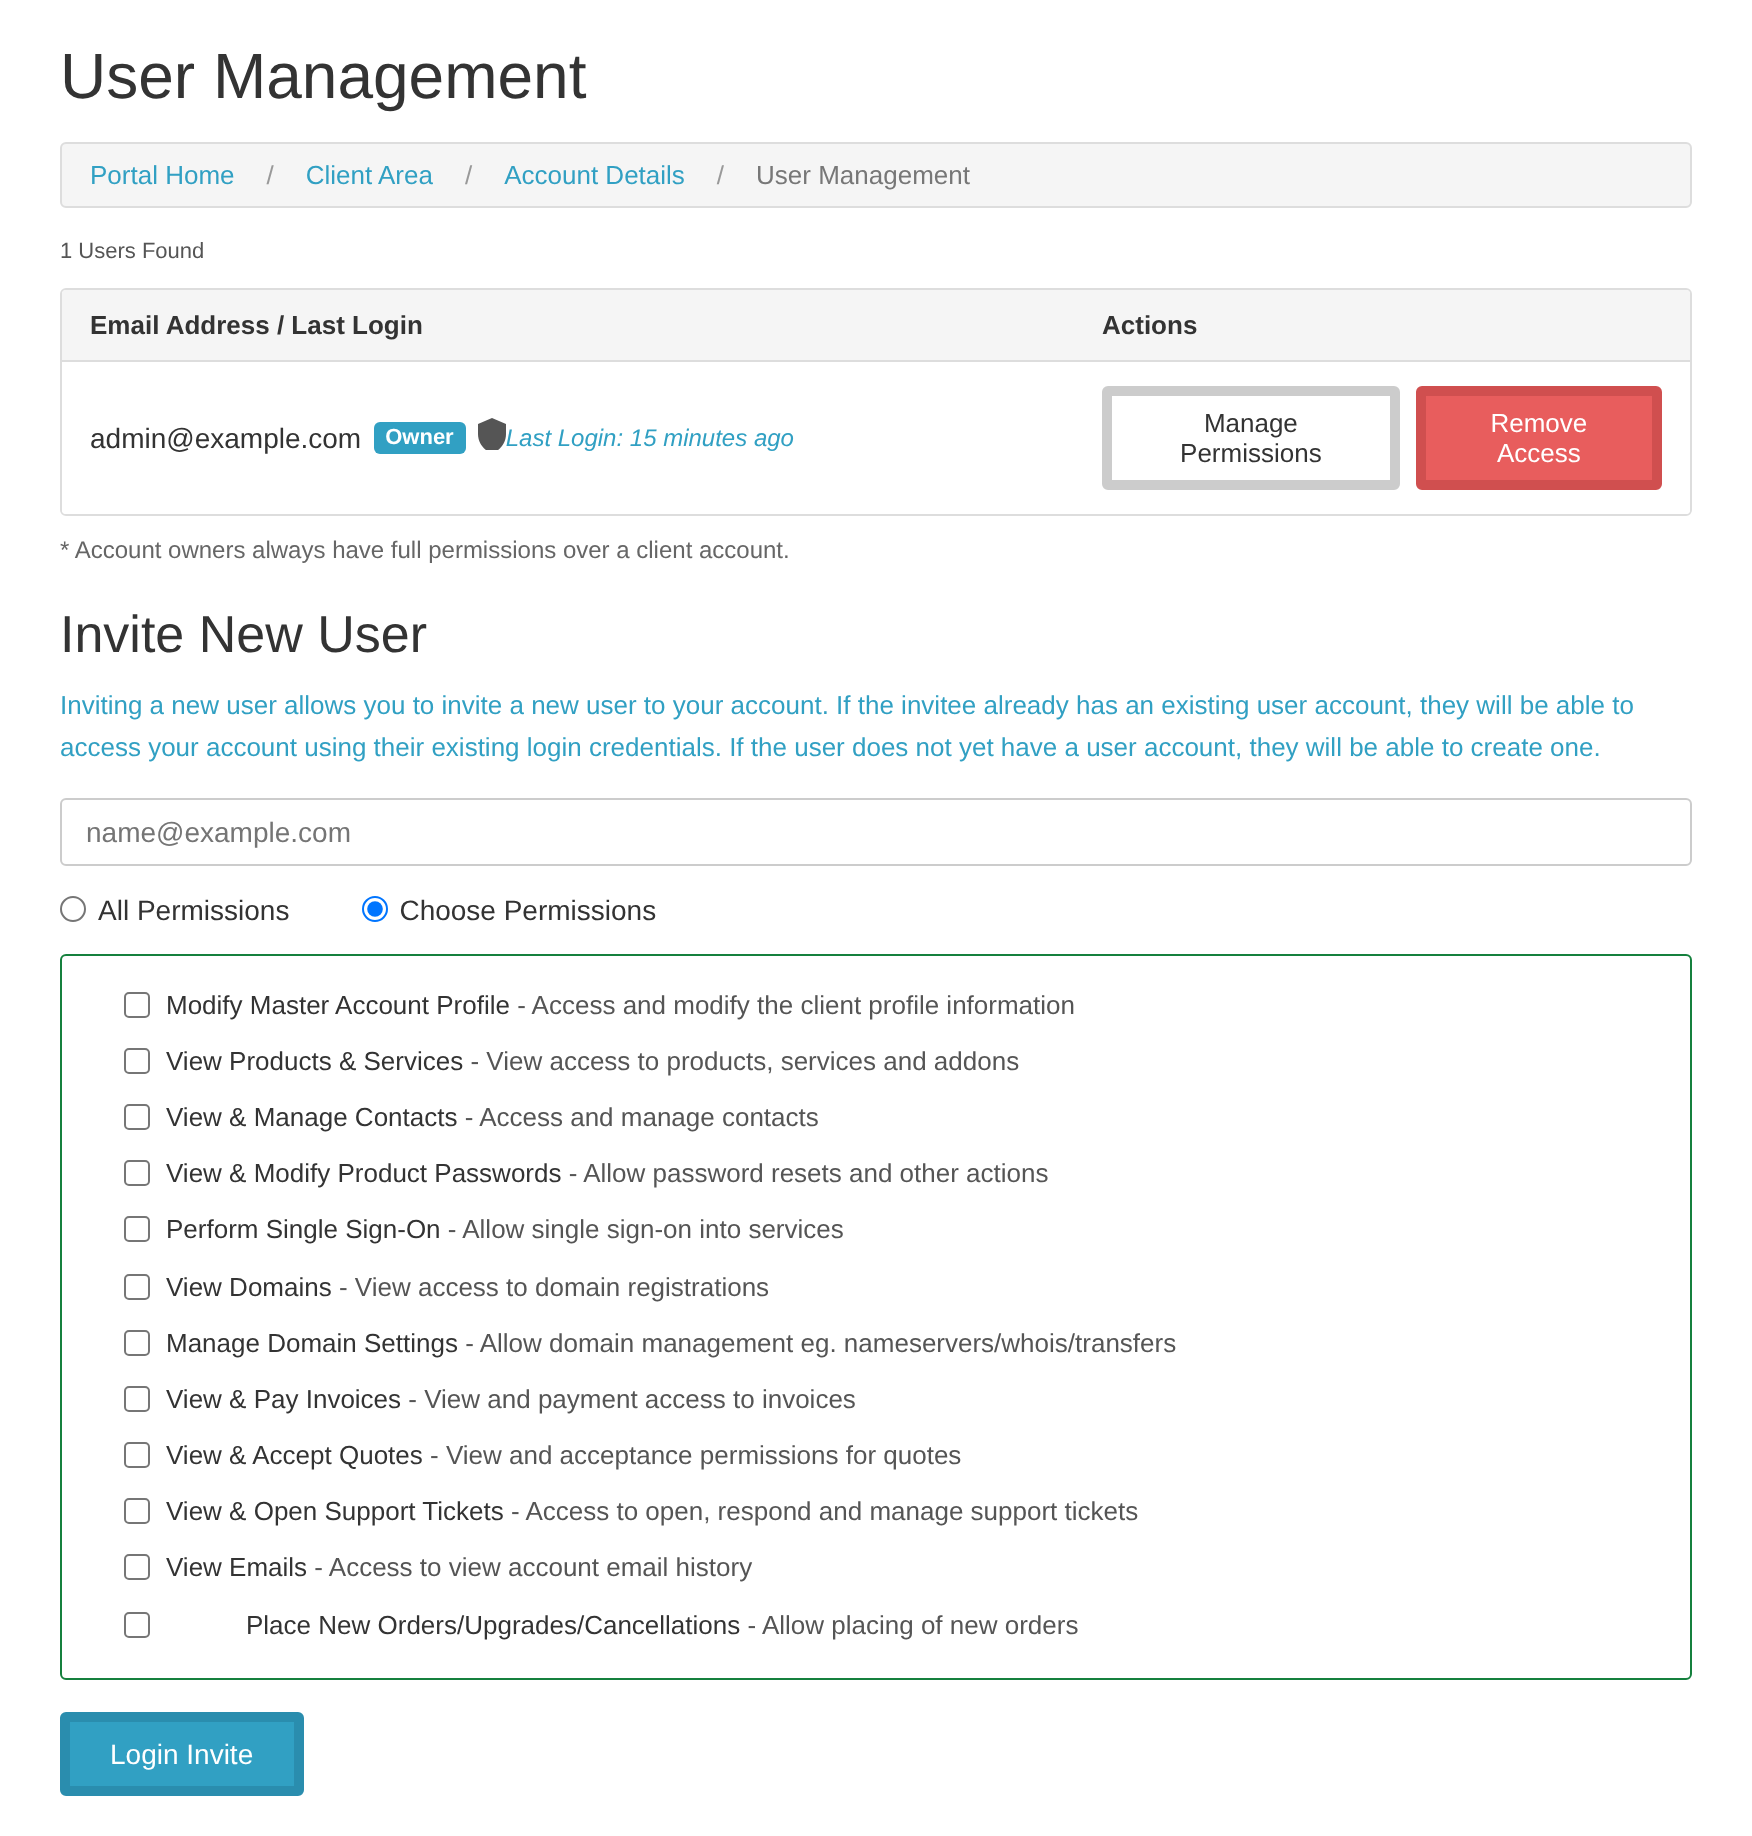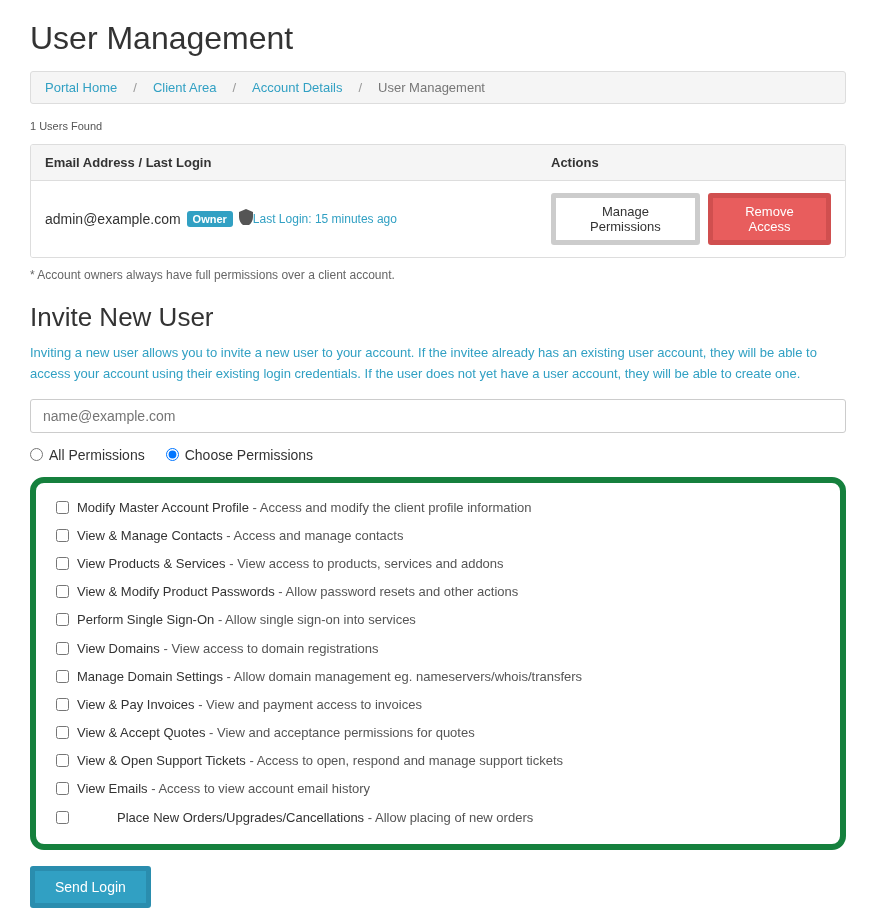--- a/index.html
+++ b/index.html
@@ -94,20 +94,21 @@
       font-weight: bold;
     }
     .shield-icon {
       color: #555;
       font-size: 16px;
     }
     .last-login {
       font-size: 12px;
       color: #31a0c3;
       margin-top: 3px;
+      font-style: italic;
     }
     .btn {
       padding: 6px 14px;
       border-radius: 3px;
       font-size: 13px;
       cursor: pointer;
       border: 5px solid #4d7c0f;
     }
     .btn-default {
       background: #fff;
@@ -144,35 +145,35 @@
       border: 1px solid #ccc;
       border-radius: 3px;
       font-size: 14px;
       color: #999;
       margin-bottom: 14px;
       outline: none;
     }
     .permissions-radios {
       display: flex;
       align-items: center;
-      gap: 21px;
+      gap: 36px;
       margin-bottom: 14px;
       font-size: 14px;
     }
     .radio-option {
       display: flex;
       align-items: center;
       gap: 6px;
       cursor: pointer;
     }
     .radio-option input[type="radio"] { cursor: pointer; }
     .permissions-box {
-      border: 6px solid #15803d;
-      border-radius: 14px;
-      padding: 16px 20px;
+      border: 1px solid #15803d;
+      border-radius: 3px;
+      padding: 16px 31px;
       margin-bottom: 16px;
       background: #fff;
     }
     .permission-item {
       display: flex;
       align-items: flex-start;
       gap: 8px;
       margin-bottom: 10px;
       font-size: 13px;
       color: #555;
@@ -259,32 +260,32 @@
   <div class="permissions-box" id="permissions-list">
   <div class="permission-item">
     <input type="checkbox" style="">
     <span class="permission-label">
       <strong>Modify Master Account Profile</strong> - Access and modify the client profile information
     </span>
   </div>
       <div class="permission-item">
     <input type="checkbox" style="">
     <span class="permission-label">
+      <strong>View Products &amp; Services</strong> - View access to products, services and addons
+    </span>
+  </div>
+      <div class="permission-item">
+    <input type="checkbox" style="">
+    <span class="permission-label">
       <strong>View &amp; Manage Contacts</strong> - Access and manage contacts
     </span>
   </div>
       <div class="permission-item">
     <input type="checkbox" style="">
     <span class="permission-label">
-      <strong>View Products &amp; Services</strong> - View access to products, services and addons
-    </span>
-  </div>
-      <div class="permission-item">
-    <input type="checkbox" style="">
-    <span class="permission-label">
       <strong>View &amp; Modify Product Passwords</strong> - Allow password resets and other actions
     </span>
   </div>
       <div class="permission-item">
     <input type="checkbox" style="">
     <span class="permission-label">
       <strong>Perform Single Sign-On</strong> - Allow single sign-on into services
     </span>
   </div>
       <div class="permission-item">
@@ -324,14 +325,14 @@
     </span>
   </div>
       <div class="permission-item">
     <input type="checkbox" style="">
     <span class="permission-label">
       <strong>Place New Orders/Upgrades/Cancellations</strong> - Allow placing of new orders
     </span>
   </div>
     </div>
 
-  <button class="btn btn-primary">Send Login</button>
+  <button class="btn btn-primary">Login Invite</button>
 </div>
 
 </body></html>

